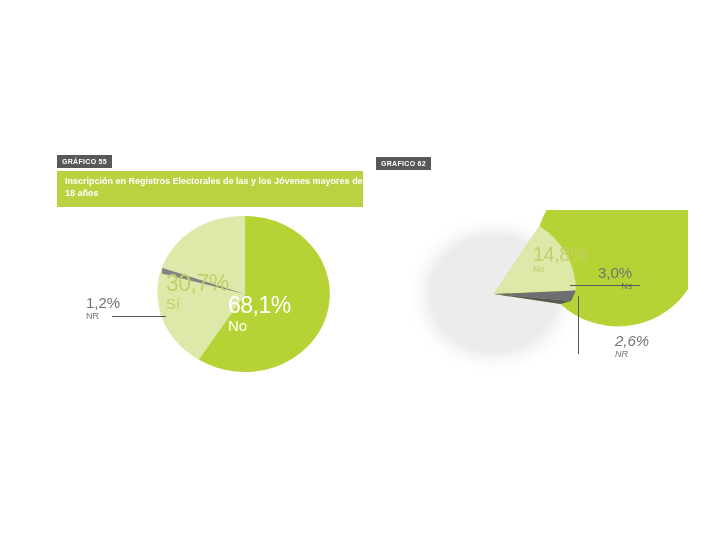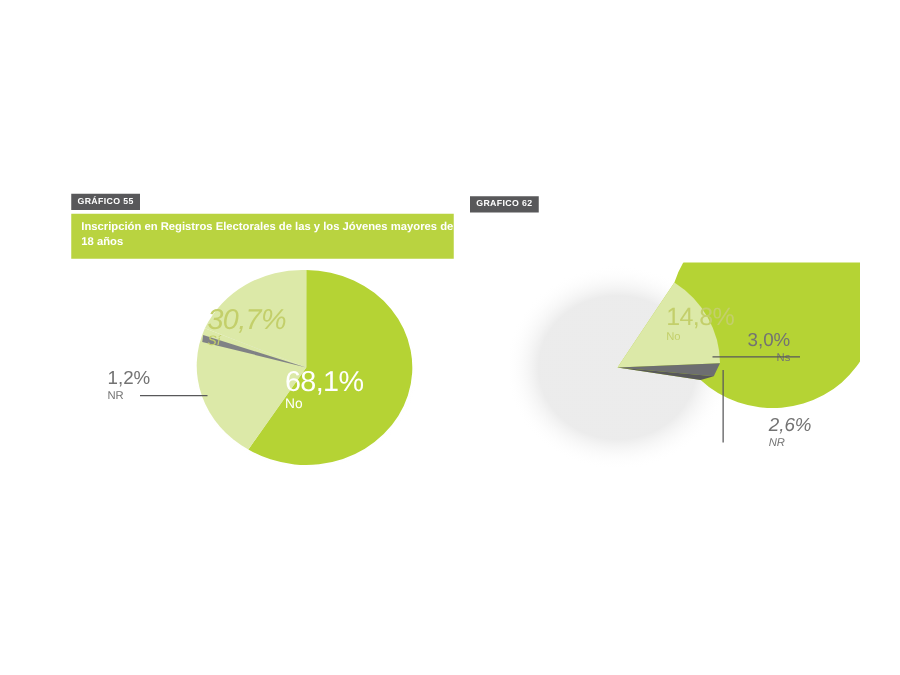--- a/index.html
+++ b/index.html
@@ -85,21 +85,21 @@
     white-space: nowrap;
   }
   .pie-label .pct {
     display: block;
     font-size: 23px;
     font-weight: normal;
     letter-spacing: -0.5px;
   }
   .pie-label .cat {
     display: block;
-    font-size: 11px;
+    font-size: 15px;
     margin-top: 1px;
   }
   .pie-label.small .pct { font-size: 20px; }
   .pie-label.small .cat { font-size: 9px; }
 
   .lbl-white .pct, .lbl-white .cat { color: #ffffff; }
   .lbl-olive .pct, .lbl-olive .cat { color: #c3cf6a; }
 
   
   .callout {
@@ -144,21 +144,21 @@
 
       <path d="M 95 82 L 95 4 A 85 78 0 1 1 48.7 147.5 Z" fill="#b5d334"></path>
 
       <path d="M 95 82 L 48.7 147.5 A 85 78 0 0 1 13.9 50.6 Z" fill="#dce9a8"></path>
 
       <path d="M 95 82 L 13.9 50.6 A 85 78 0 0 1 95 4 Z" fill="#dce9a8"></path>
 
       <path d="M 95 82 L 12.5 56.0 L 11.8 61.5 Z" fill="#808285"></path>
     </svg>
 
-    <div class="pie-label lbl-olive" style="left:16px; top:32px;font-style:italic;">
+    <div class="pie-label lbl-olive" style="left:16px; top:60px;">
       <span class="pct">30,7%</span>
       <span class="cat">Sí</span>
     </div>
 
     <div class="pie-label lbl-white" style="left:78px; top:82px;">
       <span class="pct">68,1%</span>
       <span class="cat">No</span>
     </div>
   </div>
 

